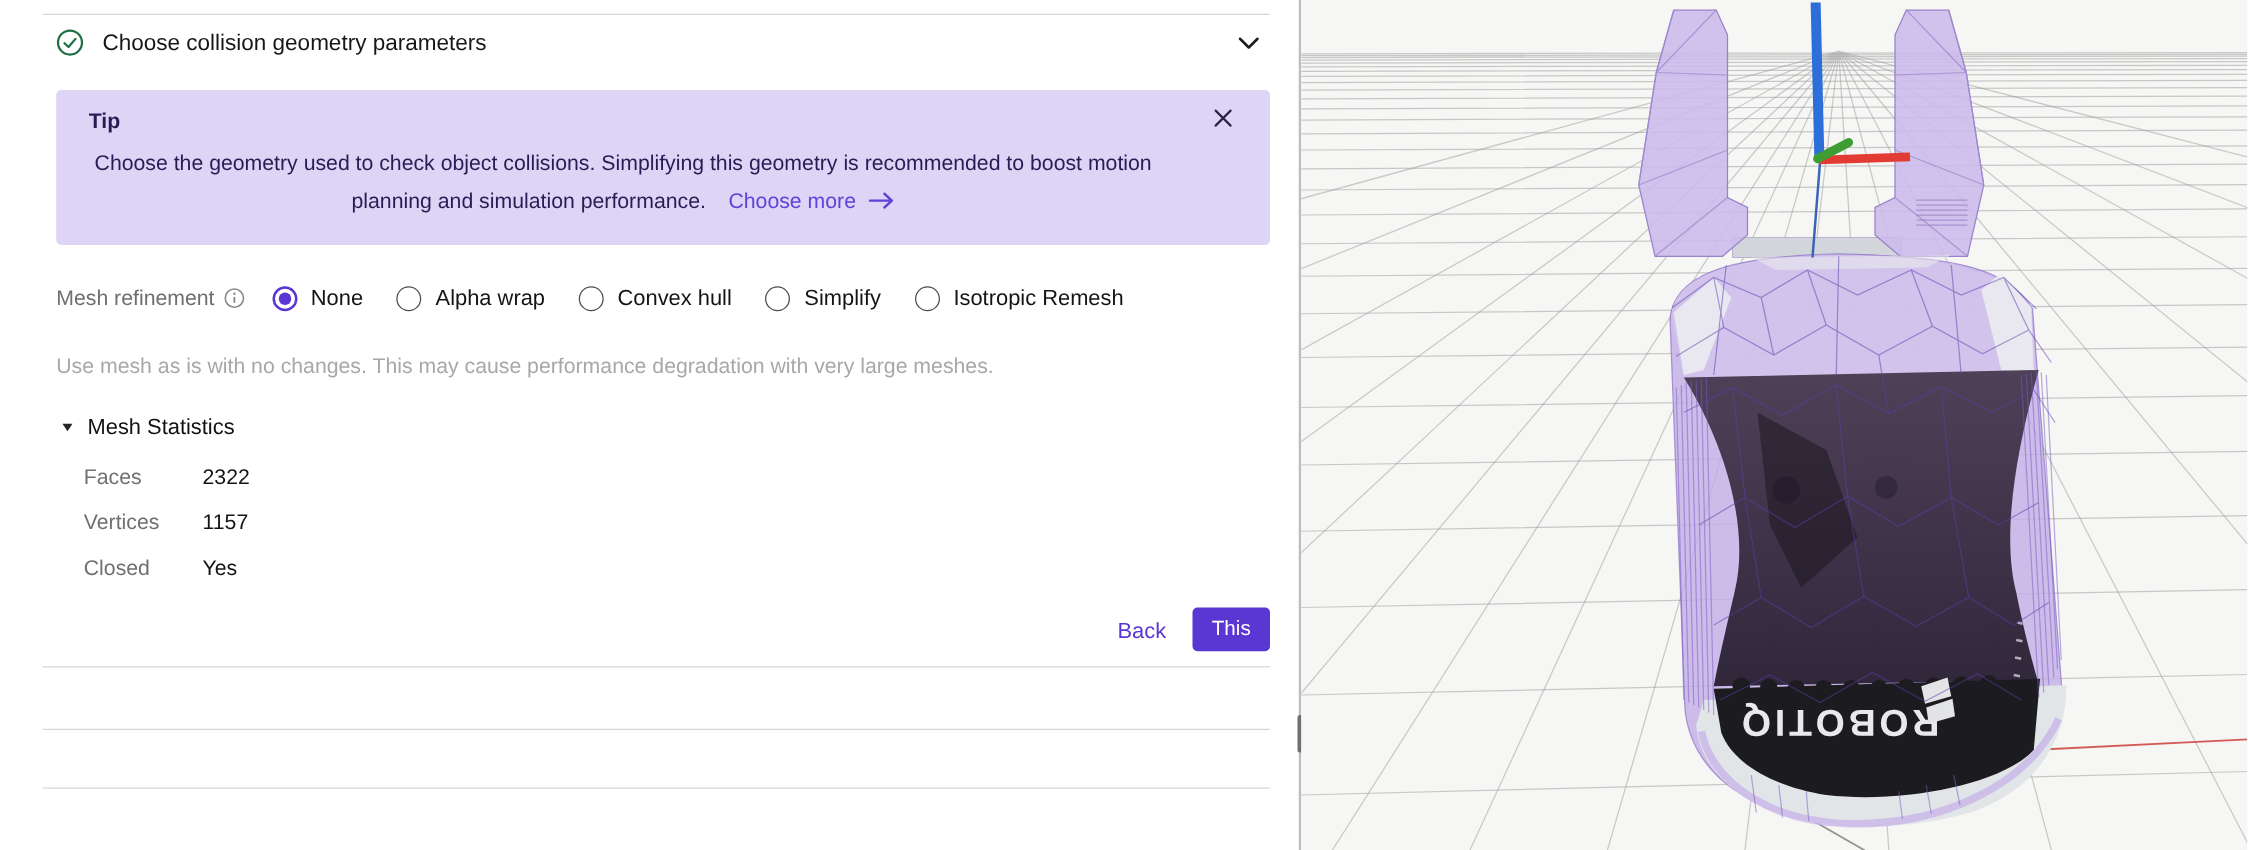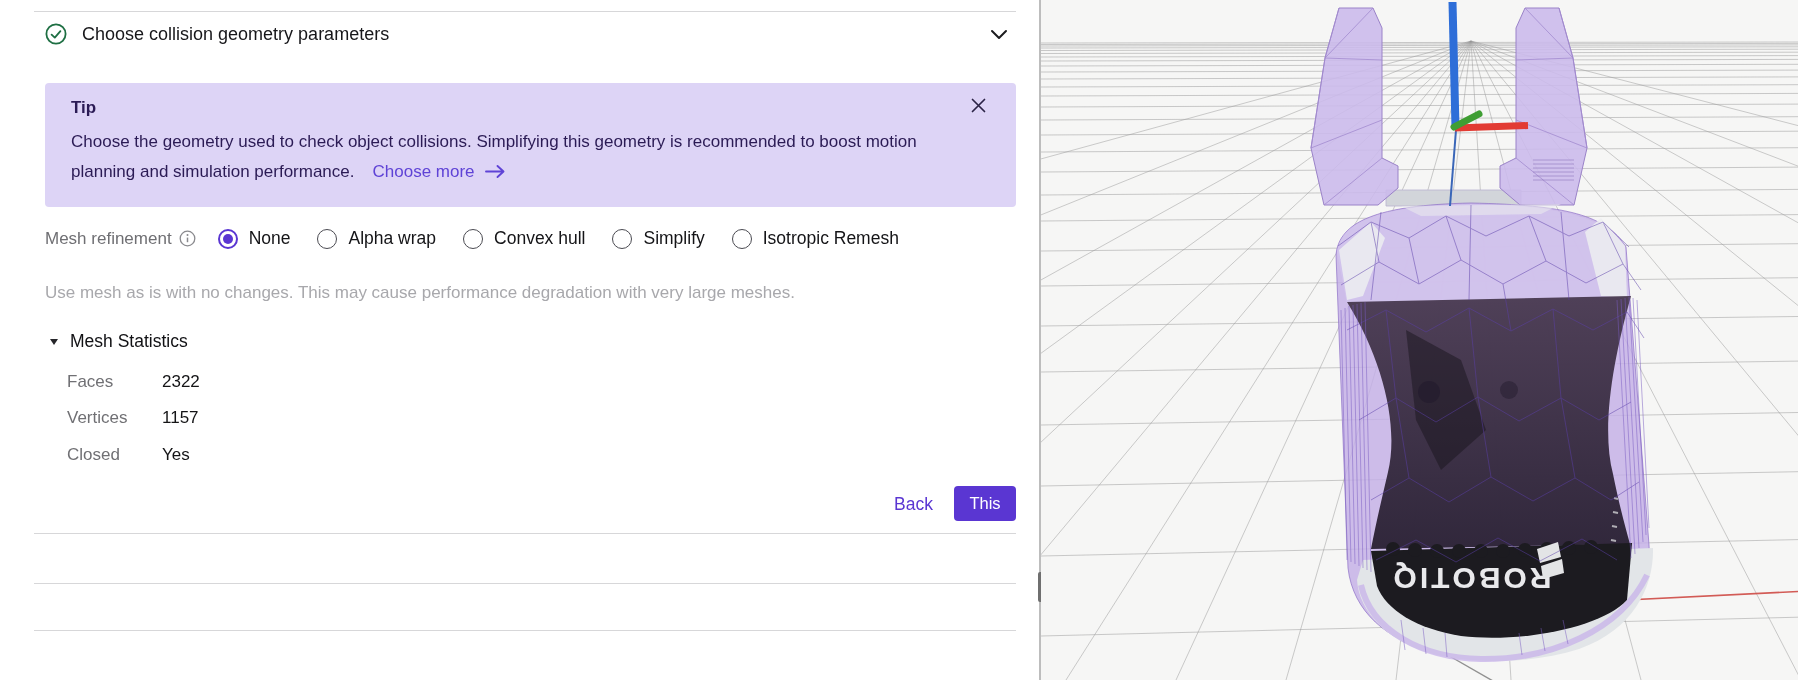--- a/index.html
+++ b/index.html
@@ -11,22 +11,22 @@
   .panel { position:absolute; left:0; top:0; width:1039px; height:680px; background:#fff; }
   .hline { position:absolute; left:34px; width:982px; height:1px; background:#d7d7d9; }
 
   .section-header { position:absolute; left:45px; top:21px; height:26px;
                     display:flex; align-items:center; gap:15px; font-size:18px; color:#17171a; cursor:pointer; }
   .chev-down { position:absolute; left:990px; top:29px; }
 
   .check-ic { width:22px; height:22px; flex:0 0 auto; }
 
   
-  .tip { position:absolute; left:45px; top:83px; width:971px; height:124px;
-         background:#ddd4f6; border-radius:4px; }
+  .tip { position:absolute; left:45px; top:72px; width:971px; height:124px;
+         background:#ddd4f6; border-radius:4px;text-align:center; }
   .tip-title { position:absolute; left:26px; top:15px; font-size:17px; font-weight:bold; color:#2b1b55; }
   .tip-close { position:absolute; right:28px; top:14px; width:20px; height:20px; background:none; border:none; cursor:pointer; }
   .tip-body { position:absolute; left:26px; top:44px; right:90px; font-size:17px;
               line-height:30px; color:#2b1b55; }
   .learn-more { color:#5f43d6; text-decoration:none; margin-left:18px; cursor:pointer; }
   .arrow-ic { margin-left:9px; vertical-align:-2px; }
 
   
   .radio-row { position:absolute; left:45px; top:228px; display:flex; align-items:center; font-size:17.5px; }
   .field-label { color:#6f6f73; font-size:17px; }

